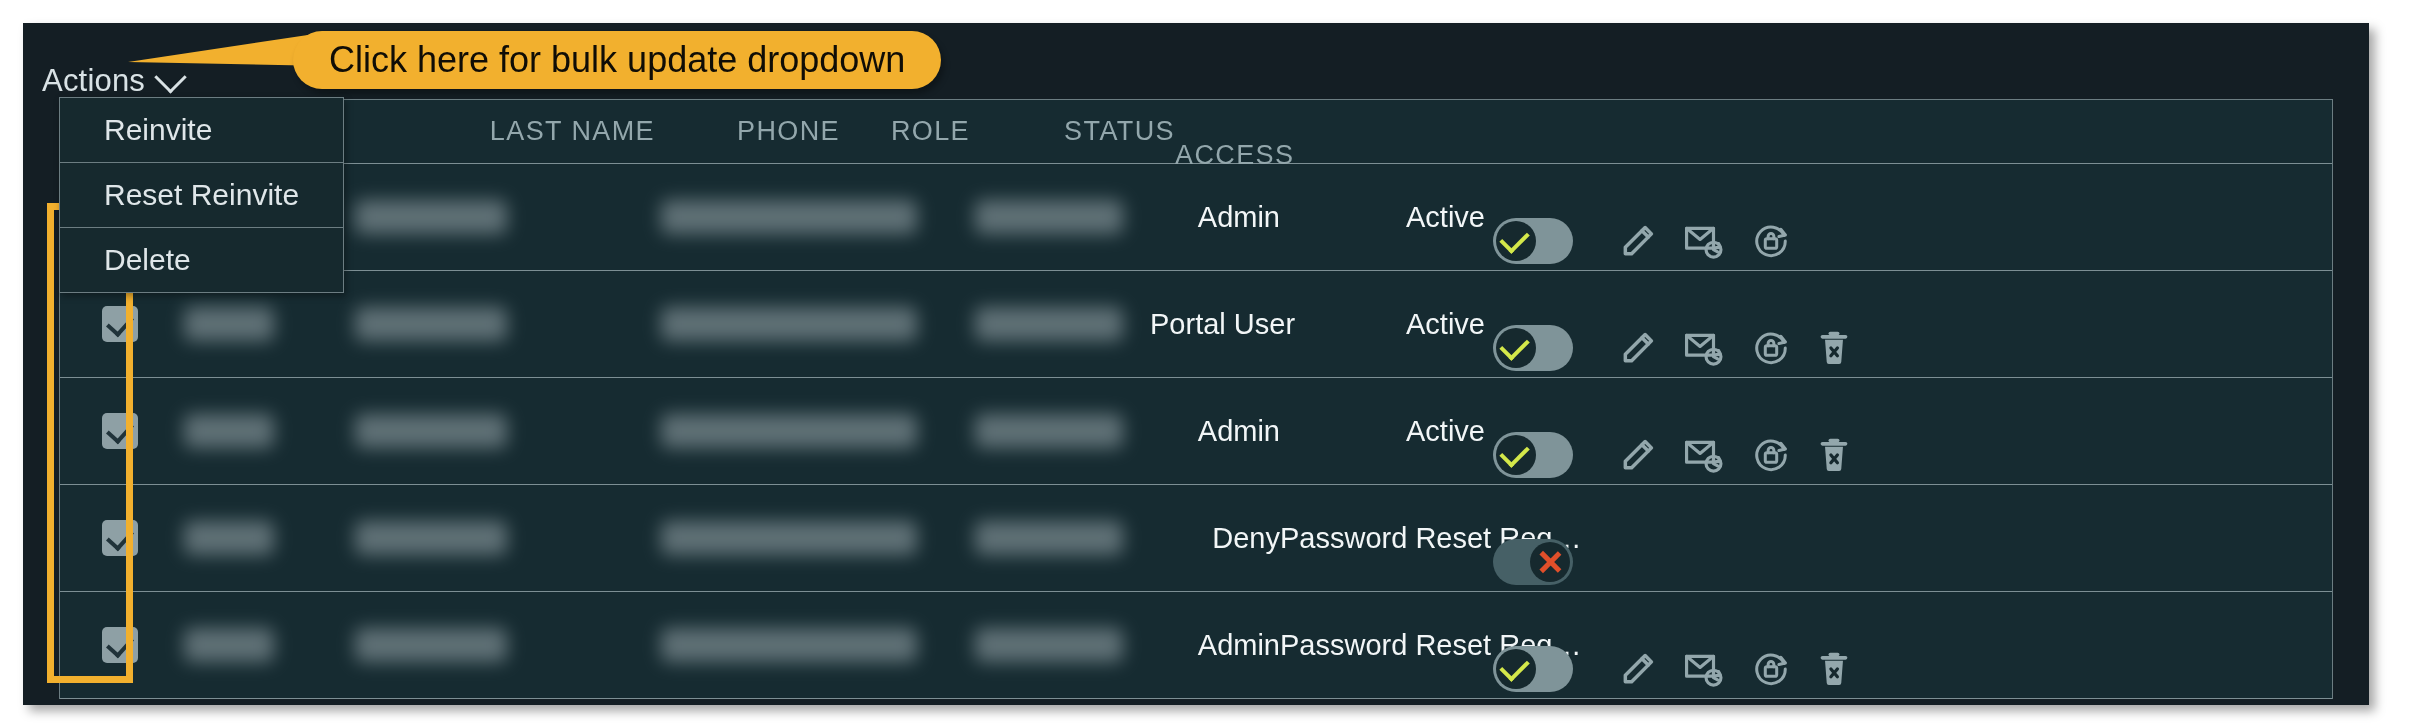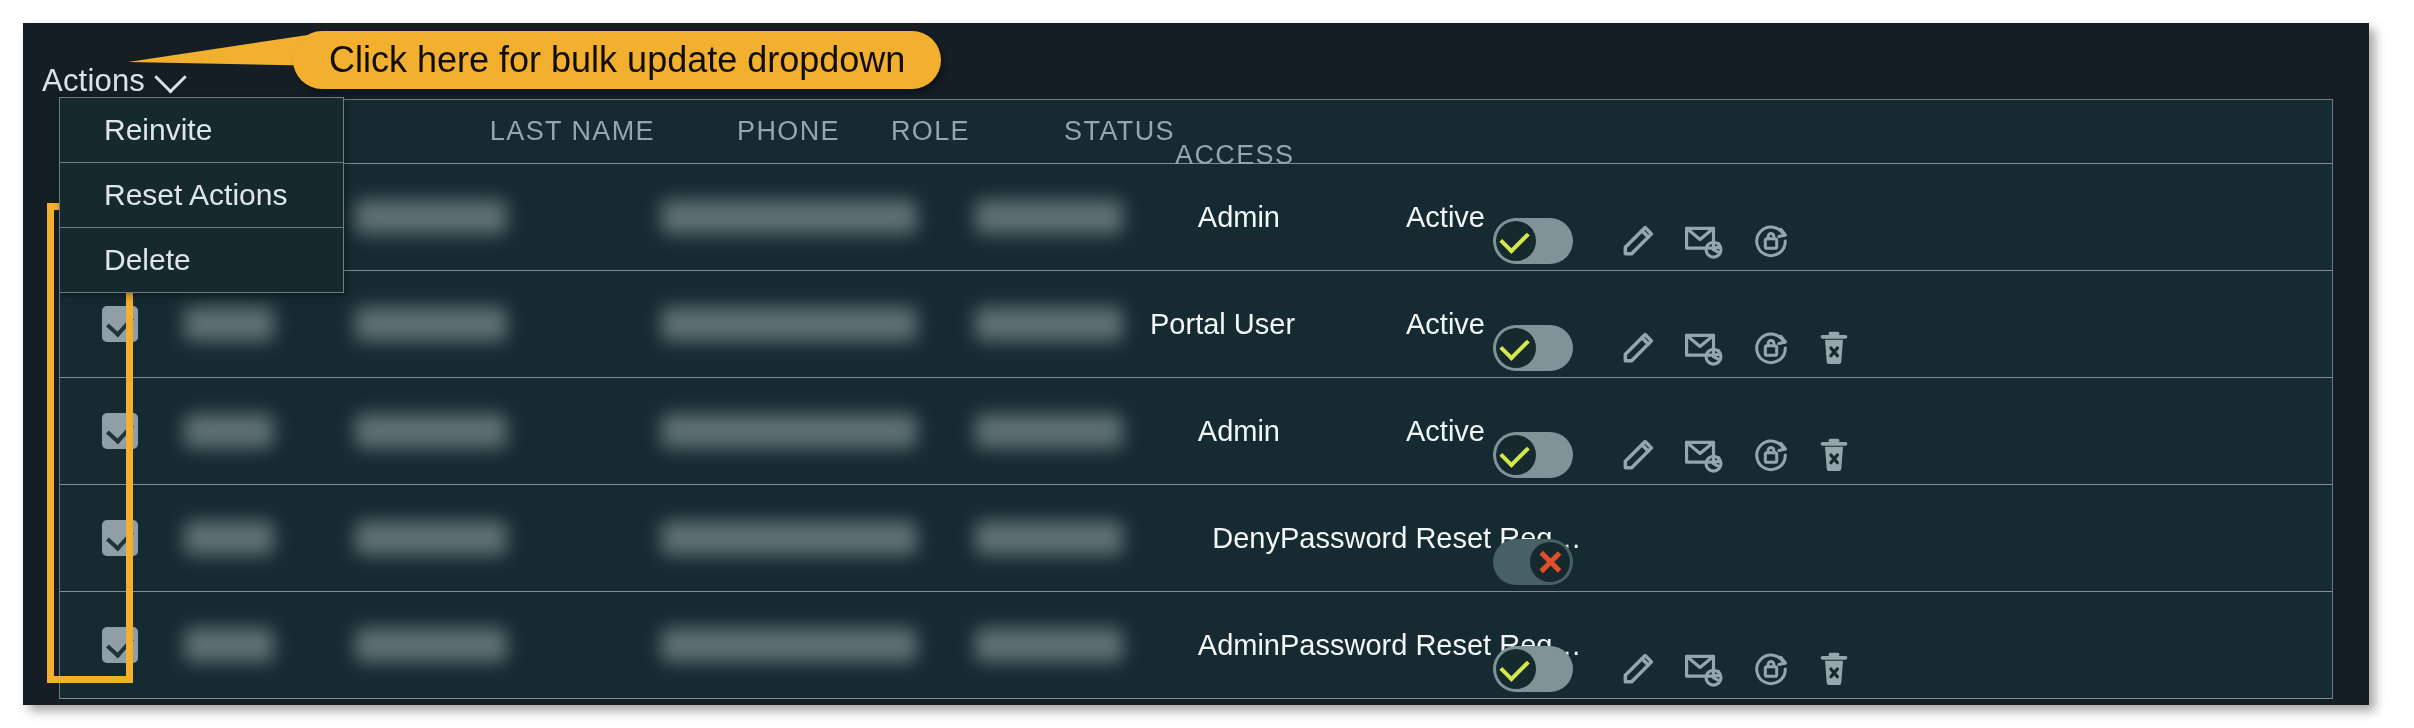--- a/index.html
+++ b/index.html
@@ -418,18 +418,18 @@
                 </svg>
               </span>
             </div>
           </div>
         </div>
       </div>
   </div>
 
   <div id="dropdown">
     <div class="dd-item">Reinvite</div>
-    <div class="dd-item">Reset Actions</div>
+    <div class="dd-item">Reset Reinvite</div>
     <div class="dd-item">Delete</div>
   </div>
 
   <div id="cb-highlight"></div>
 </div>
 
 </body></html>

